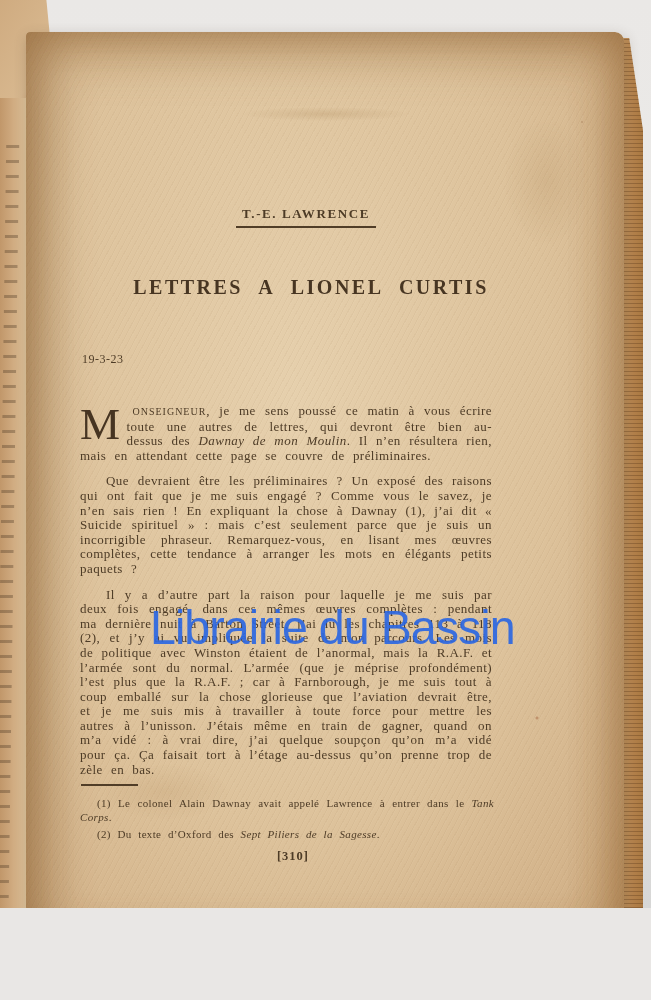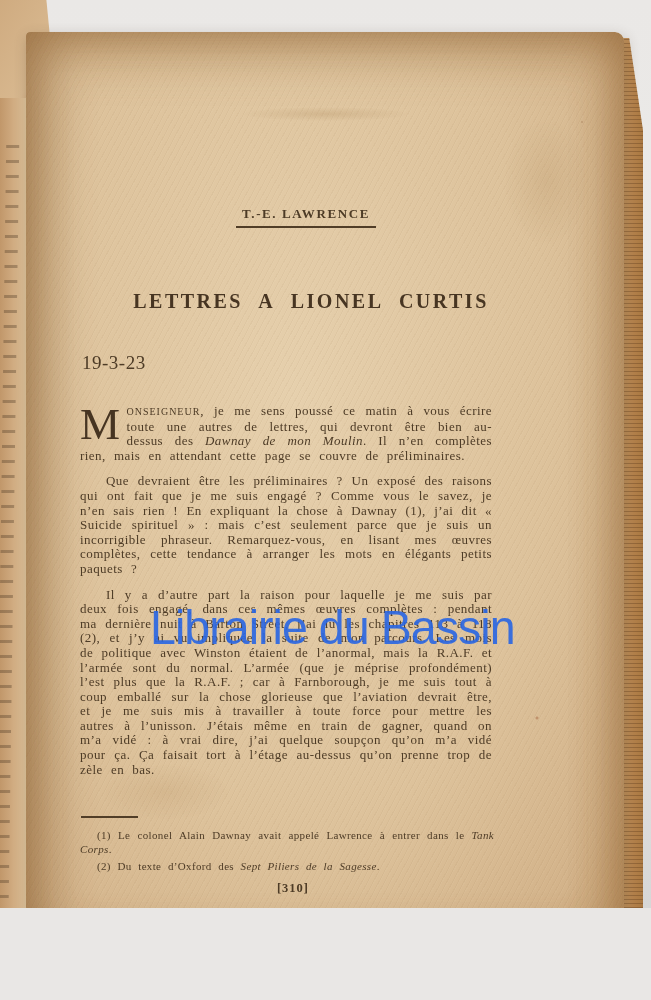--- a/index.html
+++ b/index.html
@@ -47,32 +47,32 @@
       radial-gradient(circle 2px at 556px 90px,rgba(130,80,45,.4),transparent 70%),
       radial-gradient(ellipse 120px 10px at 300px 82px,rgba(150,110,60,.18),transparent 70%),
       radial-gradient(ellipse 60px 90px at 520px 150px,rgba(160,120,70,.14),transparent 70%),
       radial-gradient(ellipse 90px 40px at 140px 760px,rgba(160,115,65,.12),transparent 70%);}
 
   
   .col{position:absolute;left:54px;top:0;width:412px;height:100%;color:#4d3b26;}
   .author{position:absolute;top:172px;width:100%;text-align:center;transform:translateX(20px);}
   .author-inner{display:inline-block;font-size:13px;font-weight:bold;letter-spacing:1.6px;
     border-bottom:2px solid #503d27;padding:0 6px 4px;}
-  .title{position:absolute;top:258px;width:100%;margin:0;text-align:center;transform:translateX(25px);
+  .title{position:absolute;top:244px;width:100%;margin:0;text-align:center;transform:translateX(25px);
     font-size:20px;font-weight:bold;letter-spacing:2.5px;word-spacing:9px;color:#473522;}
-  .date{position:absolute;top:320px;left:2px;font-size:19px;letter-spacing:.5px;}
+  .date{position:absolute;top:320px;left:2px;font-size:12px;letter-spacing:.5px;}
   .body{position:absolute;top:372px;left:0;width:412px;}
   .p{margin:0 0 11px;font-size:13px;line-height:14.6px;text-align:justify;
     letter-spacing:.45px;word-spacing:4.5px;}
   .indent{text-indent:26px;}
   .dropcap{float:left;font-size:45px;line-height:37px;height:42px;padding:2px 6px 0 0;
     font-weight:normal;color:#473522;}
-  .sc{text-transform:uppercase;font-size:10px;letter-spacing:1px;}
+  .sc{text-transform:uppercase;font-size:10px;letter-spacing:1px;margin-left:6px;}
   .i{font-style:italic;}
-  .footer{position:absolute;top:784px;left:0;width:414px;}
+  .footer{position:absolute;top:752px;left:0;width:414px;}
   .fn-rule{width:57px;height:2px;background:#503d27;margin:0 0 11px 1px;}
   .fn{margin:0 0 4px;font-size:11px;line-height:13.5px;text-align:justify;
     letter-spacing:.35px;word-spacing:3.5px;text-indent:17px;}
   .pageno{margin-top:7px;width:100%;text-align:center;transform:translateX(6px);
     font-size:12.5px;font-weight:bold;letter-spacing:1px;}
 
   
   .watermark{position:absolute;left:150px;top:604px;z-index:10;
     font-family:"Liberation Sans",sans-serif;font-size:48px;line-height:1;
     letter-spacing:-1px;color:rgba(43,103,226,.92);
@@ -93,21 +93,21 @@
 
       <div class="author">
         <span class="author-inner">T.-E. LAWRENCE</span>
       </div>
 
       <h1 class="title">LETTRES A LIONEL CURTIS</h1>
 
       <div class="date">19-3-23</div>
 
       <div class="body">
-        <p class="p"><span class="dropcap">M</span><span><span class="sc">onseigneur</span><span>, je me sens poussé ce matin à vous écrire toute une autres de lettres, qui devront être bien au-dessus des </span><span class="i">Dawnay de mon Moulin</span><span>. Il n’en complètes rien, mais en attendant cette page se couvre de préliminaires.</span></span></p>
+        <p class="p"><span class="dropcap">M</span><span><span class="sc">onseigneur</span><span>, je me sens poussé ce matin à vous écrire toute une autres de lettres, qui devront être bien au-dessus des </span><span class="i">Dawnay de mon Moulin</span><span>. Il n’en résultera rien, mais en attendant cette page se couvre de préliminaires.</span></span></p>
         <p class="p indent"><span>Que devraient être les préliminaires ? Un exposé des raisons qui ont fait que je me suis engagé ? Comme vous le savez, je n’en sais rien ! En expliquant la chose à Dawnay (1), j’ai dit « Suicide spirituel » : mais c’est seulement parce que je suis un incorrigible phraseur. Remarquez-vous, en lisant mes œuvres complètes, cette tendance à arranger les mots en élégants petits paquets ?</span></p>
         <p class="p indent"><span>Il y a d’autre part la raison pour laquelle je me suis par deux fois engagé, dans ces mêmes œuvres complètes : pendant ma dernière nuit à Barton Street, j’ai lu les chapitres 113 à 118 (2), et j’y ai vu impliquée la suite de mon parcours. Les mois de politique avec Winston étaient de l’anormal, mais la R.A.F. et l’armée sont du normal. L’armée (que je méprise profondément) l’est plus que la R.A.F. ; car à Farnborough, je me suis tout à coup emballé sur la chose glorieuse que l’aviation devrait être, et je me suis mis à travailler à toute force pour mettre les autres à l’unisson. J’étais même en train de gagner, quand on m’a vidé : à vrai dire, j’ai quelque soupçon qu’on m’a vidé pour ça. Ça faisait tort à l’étage au-dessus qu’on prenne trop de zèle en bas.</span></p>
       </div>
 
       <div class="footer">
         <div class="fn-rule"></div>
         <p class="fn"><span>(1) Le colonel Alain Dawnay avait appelé Lawrence à entrer dans le </span><span class="i">Tank Corps</span><span>.</span></p>
         <p class="fn"><span>(2) Du texte d’Oxford des </span><span class="i">Sept Piliers de la Sagesse</span><span>.</span></p>
         <div class="pageno">[310]</div>
       </div>

